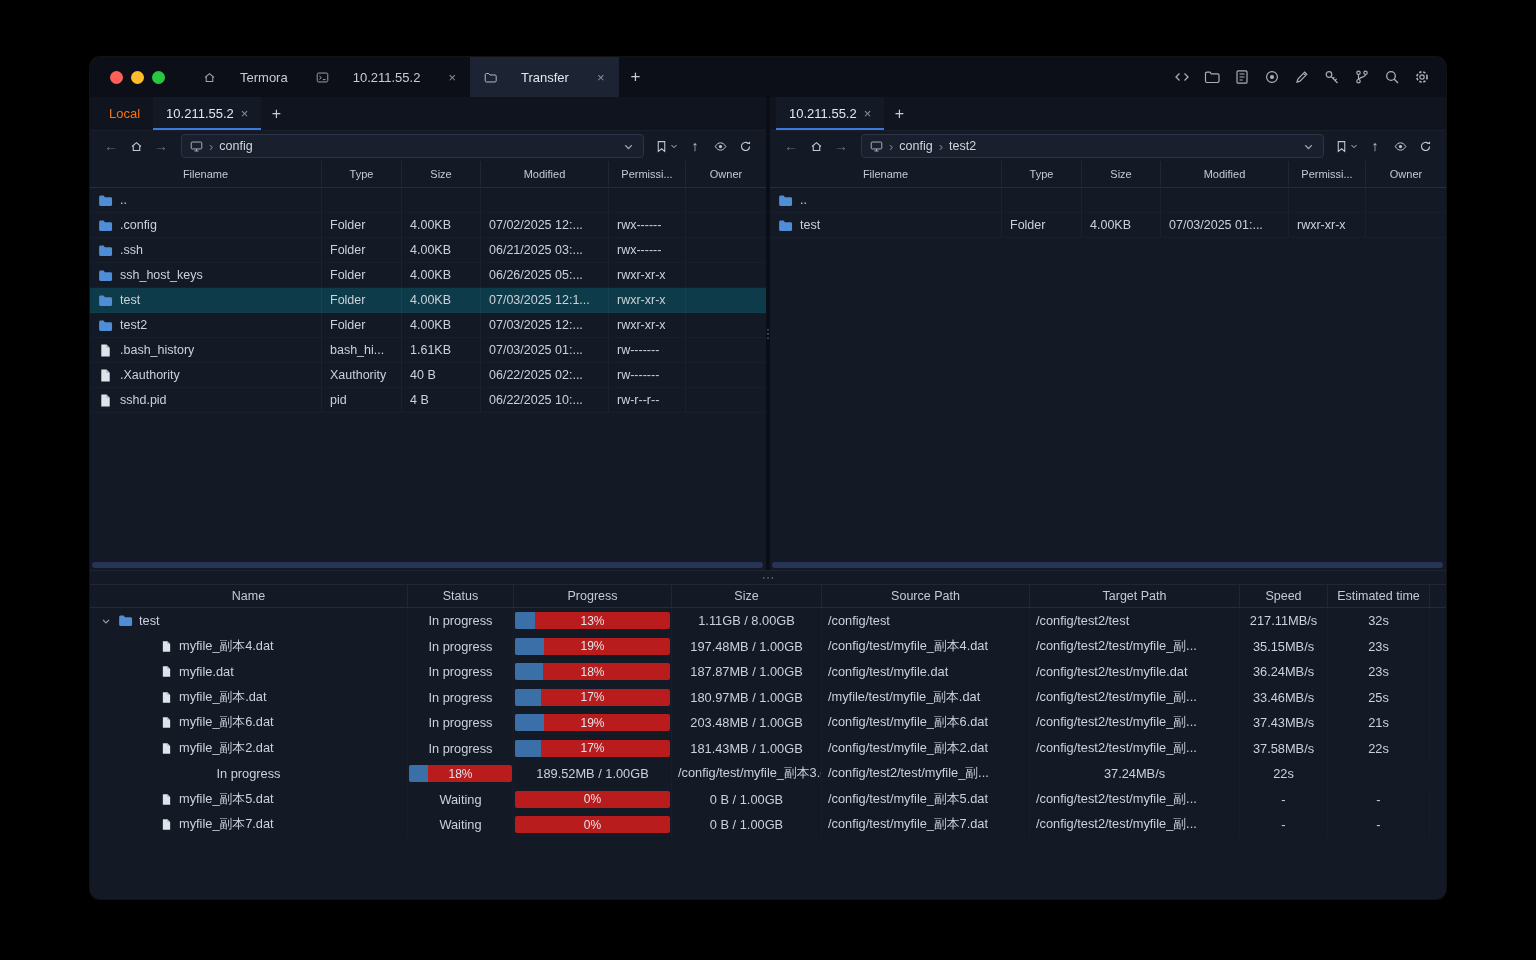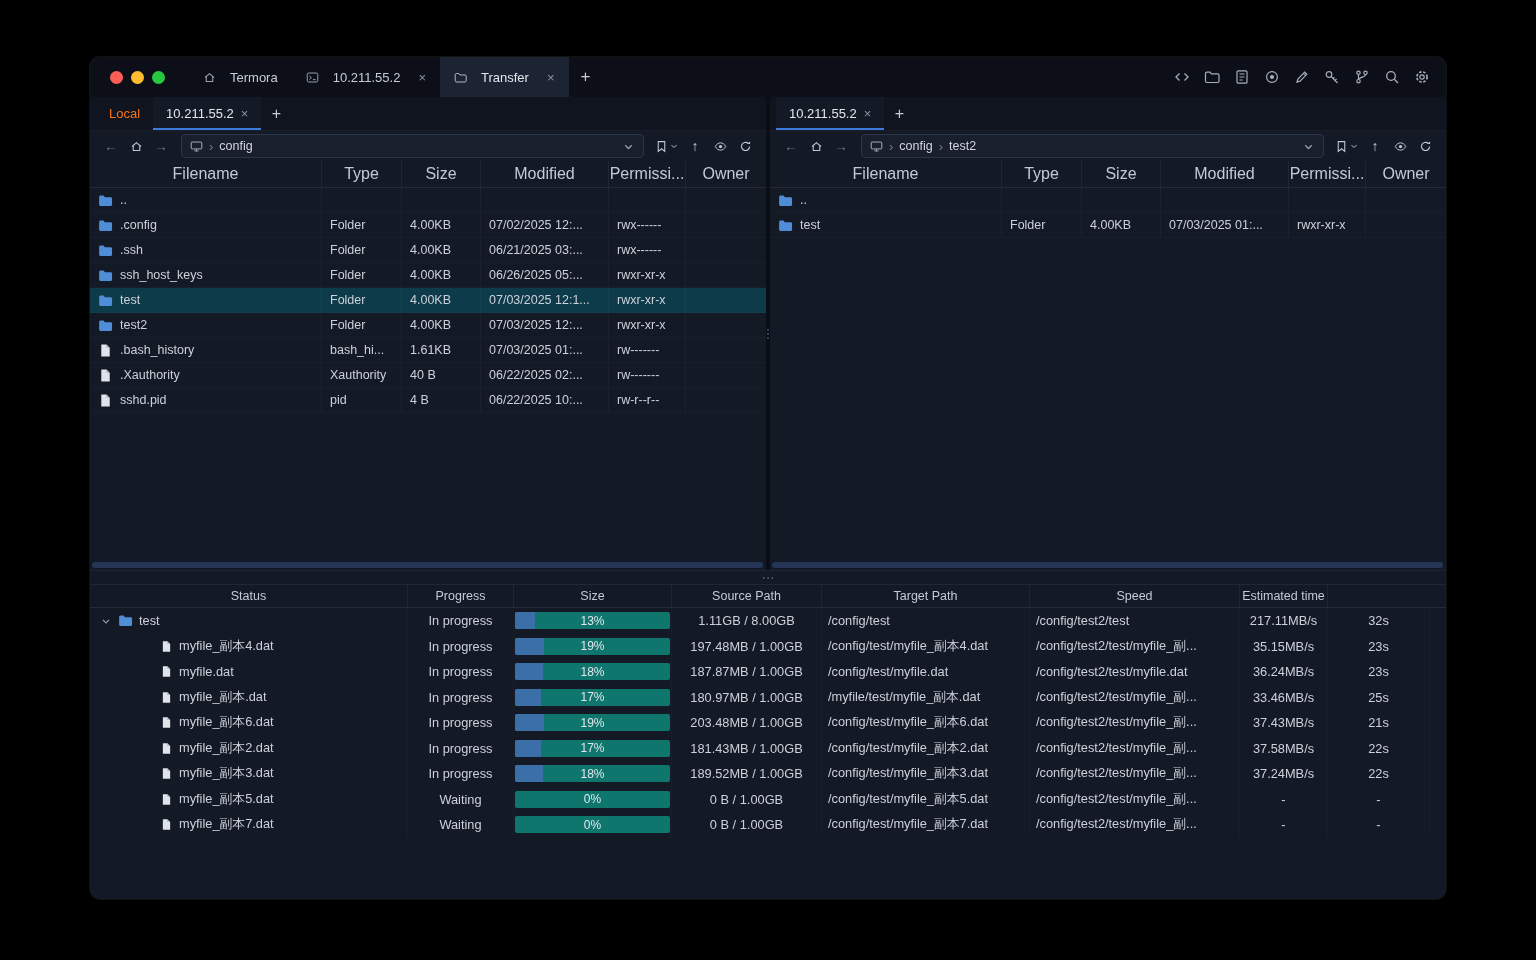--- a/index.html
+++ b/index.html
@@ -6,21 +6,21 @@
   html,body{width:1536px;height:960px;background:#000;font-family:"Liberation Sans","DejaVu Sans",sans-serif;-webkit-font-smoothing:antialiased}
   .stage{position:relative;width:1536px;height:960px;background:#000;overflow:hidden}
   .window{position:absolute;left:90px;top:57px;width:1356px;height:842px;background:#141926;border-radius:10px;overflow:hidden;
           box-shadow:0 0 0 1px rgba(255,255,255,.07),0 24px 70px rgba(0,0,0,.8)}
   
   .titlebar{height:40px;background:#0c0f17;display:flex;align-items:center;padding:0 12px 0 20px}
   .traffic{display:flex;gap:8px;margin-right:24px}
   .tl{width:13px;height:13px;border-radius:50%}
   .tl.red{background:#ff5f57}.tl.yellow{background:#febc2e}.tl.green{background:#28c840}
   .app-tabs{display:flex;align-self:stretch;align-items:stretch}
-  .app-tab{display:flex;align-items:center;gap:14px;padding:8px 14px;font-size:13px;color:#c6ccd7;cursor:default}
+  .app-tab{display:flex;align-items:center;gap:24px;padding:8px 14px;font-size:13px;color:#c6ccd7;cursor:default}
   .app-tab.active{background:#1c2332;color:#e3e7ee}
   .app-tab .x{color:#8b93a3;font-size:13px;margin-left:4px}
   .plusbtn{width:34px;display:flex;align-items:center;justify-content:center;color:#c6ccd7;font-size:17px}
   .tb-icons{margin-left:auto;display:flex;gap:6px;align-items:center}
   .tbi{width:24px;height:24px;display:flex;align-items:center;justify-content:center;color:#a7aebb;border-radius:4px}
   
   .panes{display:flex;height:473px}
   .pane{width:676px;display:flex;flex-direction:column;position:relative;min-width:0;background:#141926}
   .vdivider{width:4px;background:#0b0e15;display:flex;align-items:center;justify-content:center;color:#5e6678;font-size:13px}
   .pane-tabs{height:34px;display:flex;align-items:stretch;background:#10141e;border-bottom:1px solid rgba(255,255,255,.05);padding-left:6px}
@@ -32,21 +32,21 @@
   .nav-btn{width:22px;height:22px;display:flex;align-items:center;justify-content:center;color:#c3c9d4;font-size:14px}
   .nav-btn.dim{color:#697082}
   .pathbox{flex:1;height:24px;margin:0 6px;background:#191f2d;border:1px solid #2c3447;border-radius:4px;display:flex;align-items:center;
            padding:0 8px;gap:6px;font-size:12.5px;color:#d2d6de;min-width:0}
   .pathbox .sep{color:#707a8b;font-size:13px}
   .pathbox .chev{margin-left:auto;color:#9aa2b2}
   .bmgroup{display:flex;align-items:center;gap:1px;color:#c3c9d4;padding:0 2px}
   
   .fgrid{display:grid;grid-template-columns:232px 80px 79px 128px 77px minmax(0,1fr)}
   .fhead{height:27px;border-bottom:1px solid rgba(255,255,255,.08)}
-  .fh{display:flex;align-items:center;justify-content:center;font-size:16px;color:#c4cad5;border-right:1px solid rgba(255,255,255,.06)}
+  .fh{display:flex;align-items:center;justify-content:center;font-size:11px;color:#c4cad5;border-right:1px solid rgba(255,255,255,.06)}
   .fh:last-child{border-right:none}
   .frow{height:25px;border-bottom:1px solid rgba(255,255,255,.025)}
   .frow.selected{background:#0e3b49}
   .fc{display:flex;align-items:center;padding:0 8px;font-size:12.5px;color:#ccd1db;border-right:1px solid rgba(255,255,255,.035);
       white-space:nowrap;overflow:hidden}
   .fc:last-child{border-right:none}
   .fc.name{gap:7px}
   .hscroll{position:absolute;left:2px;right:3px;bottom:2px;height:6px;border-radius:3px;background:#263556}
   
   .hsplitter{height:14px;display:flex;align-items:center;justify-content:center;color:#5e6678;font-size:13px;background:#141926;
@@ -55,21 +55,21 @@
   .thead{height:24px;border-top:1px solid rgba(255,255,255,.06);border-bottom:1px solid rgba(255,255,255,.07)}
   .th{display:flex;align-items:center;justify-content:center;font-size:12.5px;color:#c4cad5;border-right:1px solid rgba(255,255,255,.06)}
   .th.sb,.tc.sb{border-right:none}
   .trow{height:25.5px}
   .tc{display:flex;align-items:center;font-size:12.8px;color:#ccd1db;white-space:nowrap;overflow:hidden;border-right:1px solid rgba(255,255,255,.02)}
   .tc.c{justify-content:center}
   .tc.l{padding:0 6px}
   .tc.name{padding-left:10px;gap:6px}
   .tc.name.child{padding-left:70px}
   .tc.prog{padding:0 1px}
-  .bar{position:relative;width:100%;height:17px;background:#0f766e;border-radius:2px;overflow:hidden;display:flex;align-items:center;justify-content:center}
+  .bar{position:relative;width:100%;height:17px;background:#b91c1c;border-radius:2px;overflow:hidden;display:flex;align-items:center;justify-content:center}
   .fill{position:absolute;left:0;top:0;bottom:0;background:#3a6fa8}
   .pct{position:relative;font-size:12px;color:#e2e6ec}
   
   .ic{width:15px;height:15px;flex:0 0 auto}
   .ic.sm{width:13px;height:13px}
   .ic.xs{width:10px;height:10px}
   .ic.tb{width:16px;height:16px}
   .chevtree{width:12px;height:12px;color:#9aa2b2;flex:0 0 auto}
   svg{display:block}
   .hidden-defs{position:absolute;width:0;height:0;overflow:hidden}
@@ -499,20 +499,21 @@
       <div class="hscroll"></div>
     </section>
   </div>
 
   <div class="hsplitter">
         <span>⋯</span>
       </div>
 
   <section class="transfer">
     <div class="thead tgrid">
+      <div class="th">Name</div>
       <div class="th">Status</div>
       <div class="th">Progress</div>
       <div class="th">Size</div>
       <div class="th">Source Path</div>
       <div class="th">Target Path</div>
       <div class="th">Speed</div>
       <div class="th">Estimated time</div>
       <div class="th sb"></div>
     </div>
 
@@ -645,26 +646,20 @@
           </div>
       <div class="tc c">181.43MB / 1.00GB</div>
       <div class="tc l">/config/test/myfile_副本2.dat</div>
       <div class="tc l">/config/test2/test/myfile_副...</div>
       <div class="tc c">37.58MB/s</div>
       <div class="tc c">22s</div>
       <div class="tc sb"></div>
     </div>
 
     <div class="trow tgrid">
-      <div class="tc name child">
-            <svg class="ic sm">
-              <use href="#i-file"></use>
-            </svg>
-            <span>myfile_副本3.dat</span>
-          </div>
       <div class="tc c">In progress</div>
       <div class="tc prog">
             <div class="bar">
               <div class="fill" style="width: 18%;"></div>
               <span class="pct">18%</span>
             </div>
           </div>
       <div class="tc c">189.52MB / 1.00GB</div>
       <div class="tc l">/config/test/myfile_副本3.dat</div>
       <div class="tc l">/config/test2/test/myfile_副...</div>

